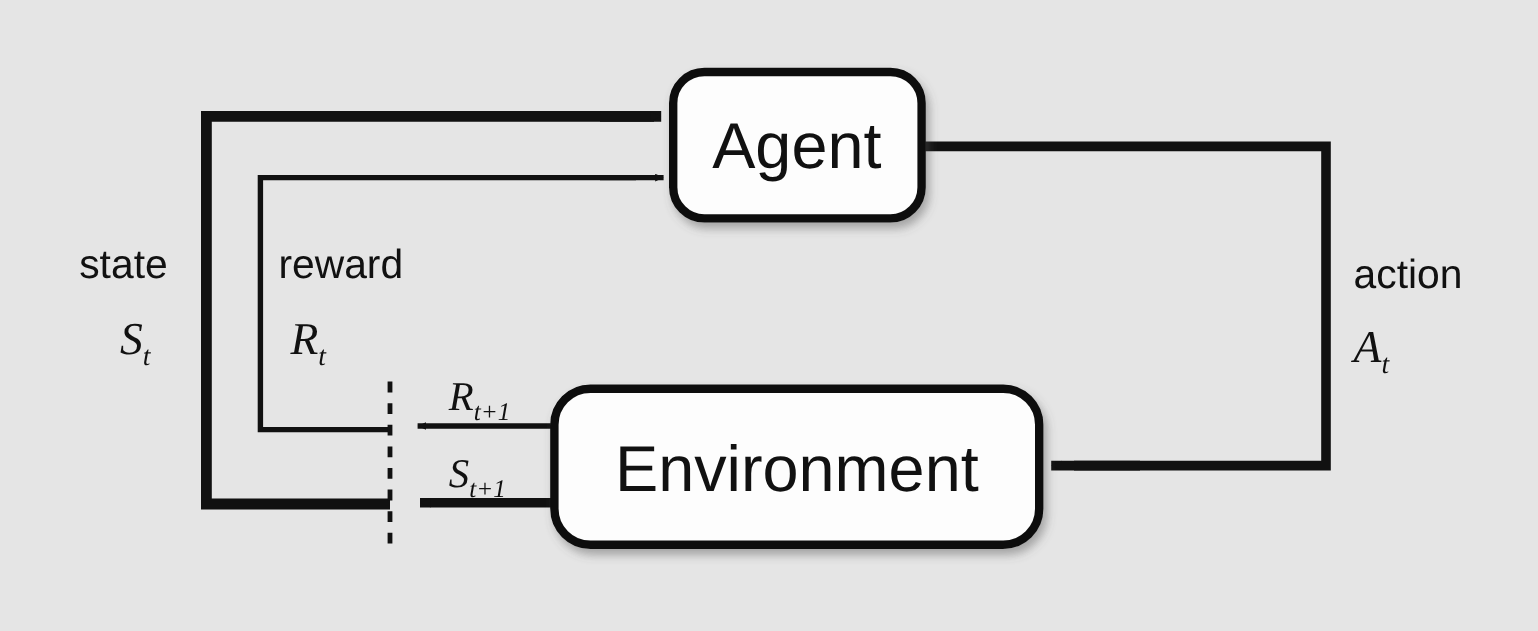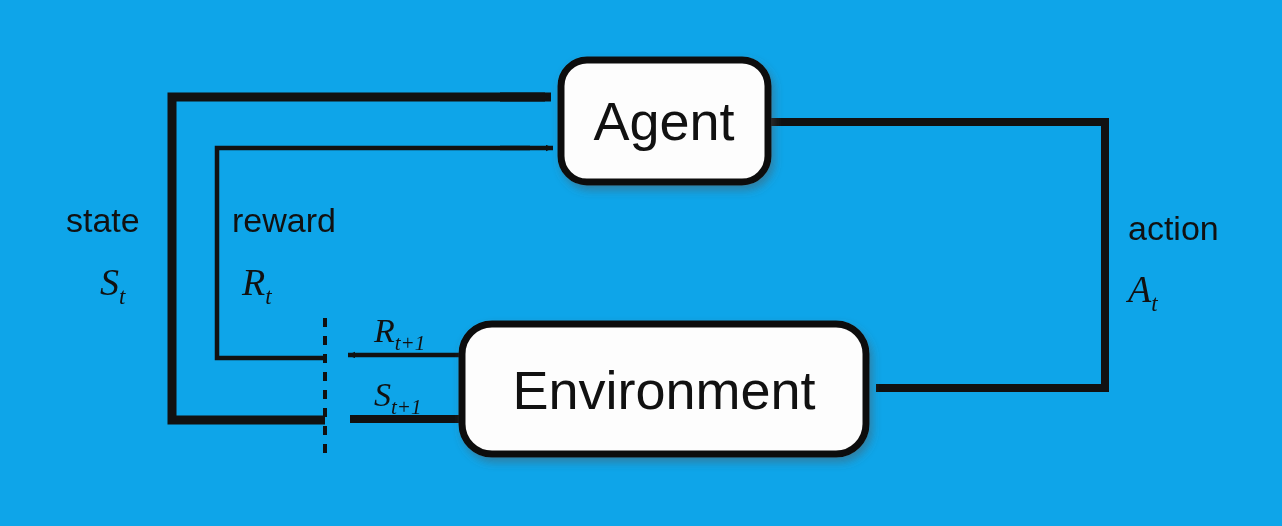--- a/index.html
+++ b/index.html
@@ -8,21 +8,21 @@
     padding: 0;
     background: #ffffff;
   }
   body {
     font-family: "Liberation Sans", sans-serif;
   }
   #canvas {
     position: relative;
     width: 1282px;
     height: 526px;
-    background: #0ea5e9;
+    background: #e5e5e5;
     overflow: hidden;
   }
   #diagram-svg {
     position: absolute;
     left: 0;
     top: 0;
     width: 1282px;
     height: 526px;
     display: block;
   }

